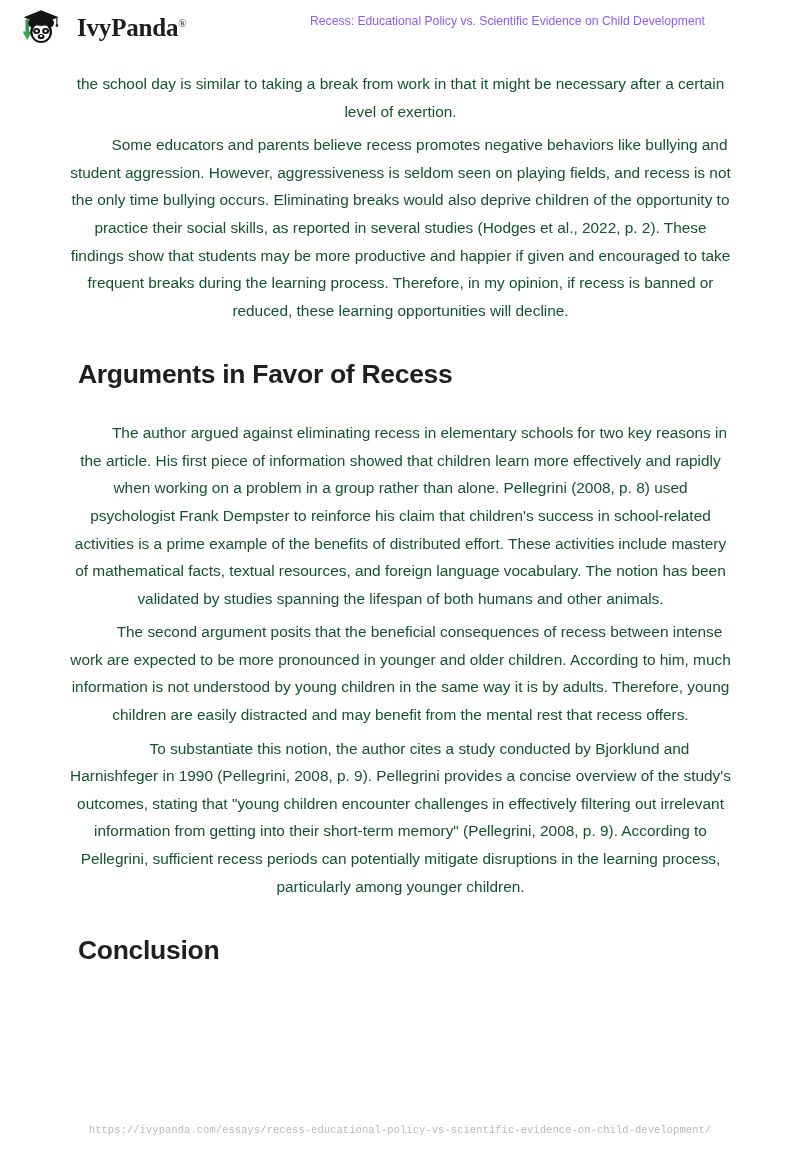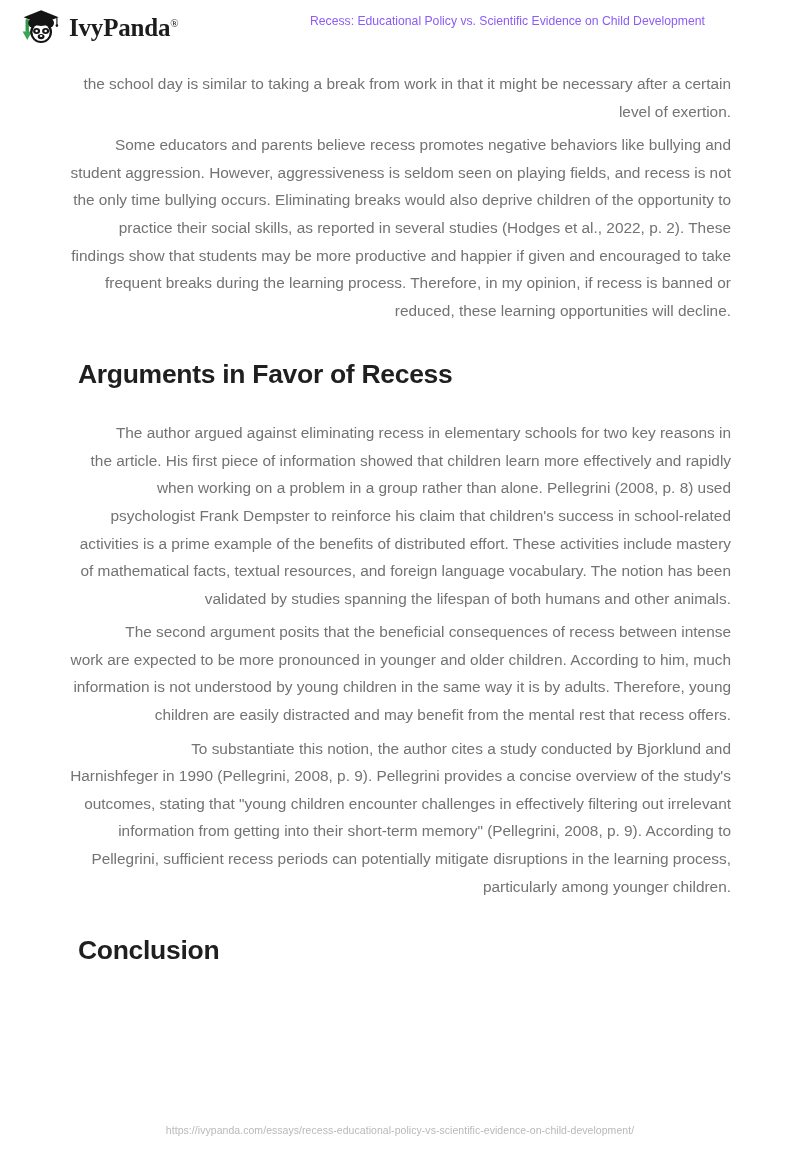--- a/index.html
+++ b/index.html
@@ -48,20 +48,21 @@
   }
   .brand-name {
     font-family: "Liberation Serif", serif;
     font-size: 25px;
     font-weight: 700;
     color: #1c1c1c;
     letter-spacing: -0.2px;
     line-height: 1;
     position: relative;
     white-space: nowrap;
+    margin-left: 8px;
   }
   .brand-reg {
     font-family: "Liberation Serif", serif;
     font-size: 11px;
     font-weight: 400;
     vertical-align: super;
     color: #1c1c1c;
   }
   .header-title {
     position: absolute;
@@ -79,22 +80,22 @@
   .content {
     position: absolute;
     left: 70px;
     top: 70px;
     width: 661px;
   }
   .content p {
     margin: 0 0 0 0;
     font-size: 15.4px;
     line-height: 27.6px;
-    color: #737373;
-    text-align: right;
+    color: #14532d;
+    text-align: center;
     text-indent: 38px;
   }
   .content p.noindent {
     text-indent: 0;
   }
   .content p + p {
     margin-top: 6px;
   }
   .content h2 {
     margin: 8px;
@@ -109,20 +110,21 @@
     padding-bottom: 20px;
   }
 
   
   .page-footer {
     position: absolute;
     left: 0;
     bottom: 22px;
     width: 800px;
     text-align: center;
+    font-family: Liberation Mono, monospace;
   }
   .footer-url {
     font-size: 10.5px;
     color: #b9b9b9;
     text-decoration: none;
     letter-spacing: 0.05px;
     white-space: nowrap;
   }
 </style>
 </head>

